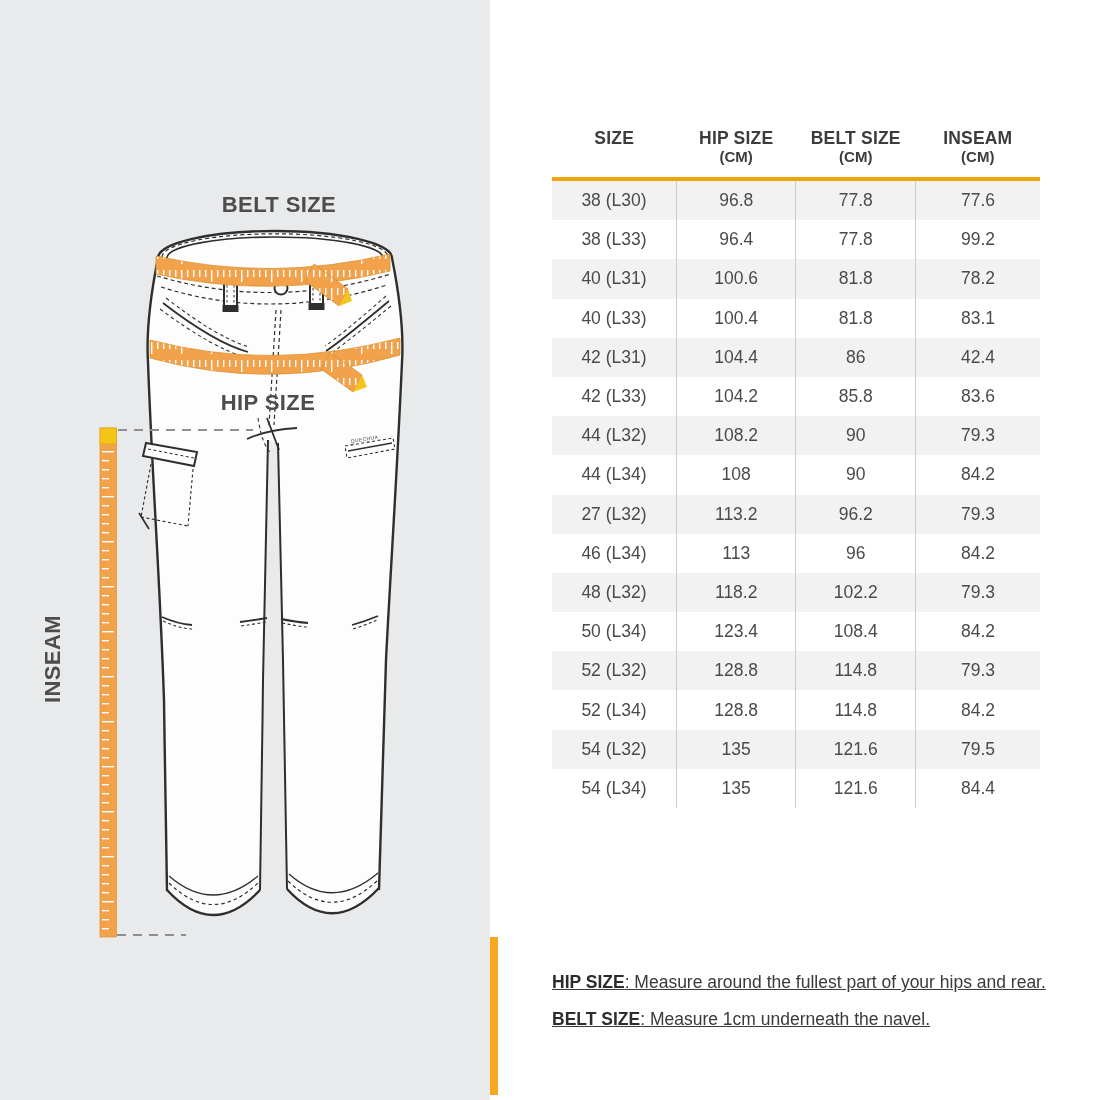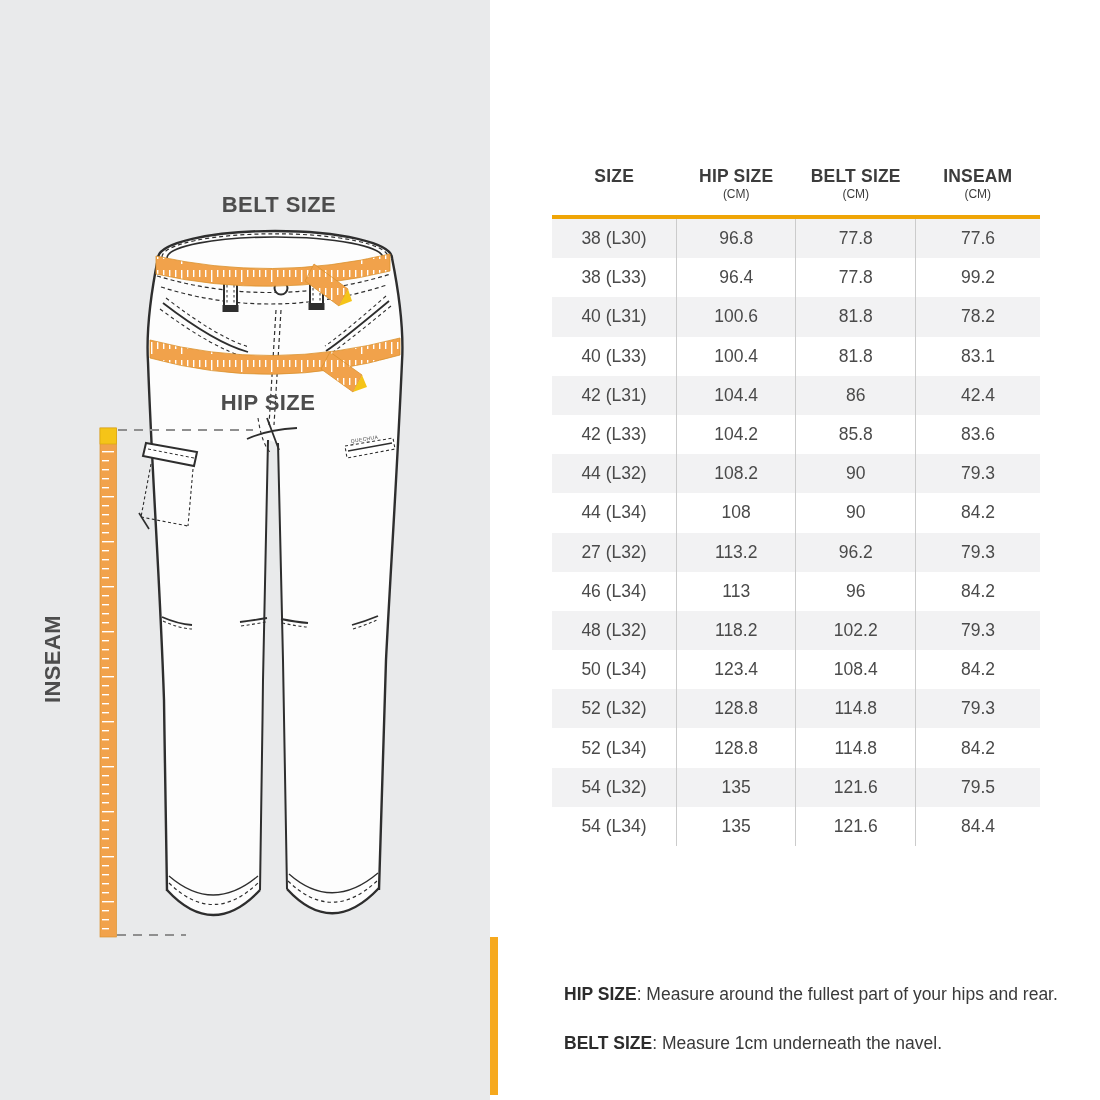--- a/index.html
+++ b/index.html
@@ -4,30 +4,30 @@
 <style>
   html,body{margin:0;padding:0;background:#fff;}
   .stage{position:relative;width:1100px;height:1100px;background:#ffffff;overflow:hidden;
          font-family:"Liberation Sans","DejaVu Sans",sans-serif;}
   .left-panel{position:absolute;left:0;top:0;width:490px;height:1100px;background:#E9EAEB;}
   .accent-bar{position:absolute;left:490px;top:937px;width:8px;height:158px;background:#F6A91E;}
   .table-wrap{position:absolute;left:552px;top:128px;width:488px;}
   table{width:100%;border-collapse:collapse;table-layout:fixed;}
   thead tr{border-bottom:4px solid #EFA506;}
   thead th{vertical-align:top;padding:0 0 13px 0;font-weight:bold;color:#3C3C3C;}
-  .col-label{font-size:17.5px;line-height:21px;letter-spacing:.2px;margin-top:38px;}
-  .col-unit{font-size:12px;line-height:15px;font-weight:normal;}
+  .col-label{font-size:17.5px;line-height:21px;letter-spacing:.2px;}
+  .col-unit{font-size:15px;line-height:15px;font-weight:bold;}
   col.c1{width:25.5%;} col.c2{width:24.5%;} col.c3{width:24.5%;} col.c4{width:25.5%;}
   tbody td{height:39.2px;text-align:center;font-size:17.5px;color:#4A4A4A;
            border-right:1px solid #CBCBCB;padding:0;}
   tbody td:last-child{border-right:none;}
   tbody tr:nth-child(odd){background:#F2F2F3;}
   .footnotes{position:absolute;left:552px;top:964px;width:520px;font-size:17.5px;
              color:#3A3A3A;line-height:37px;}
-  .footnotes p{margin:12px;}
+  .footnotes p{margin:0;text-decoration:underline;}
   .footnotes b{color:#2C2C2C;}
   .diagram-label{font-size:22px;font-weight:bold;fill:#4D4D4D;letter-spacing:.4px;}
   .brand-label{font-size:5px;fill:#444;letter-spacing:.4px;}
   .ln{stroke:#2E2E2E;fill:none;}
 </style>
 </head>
 <body>
 
 <div class="stage">
 

